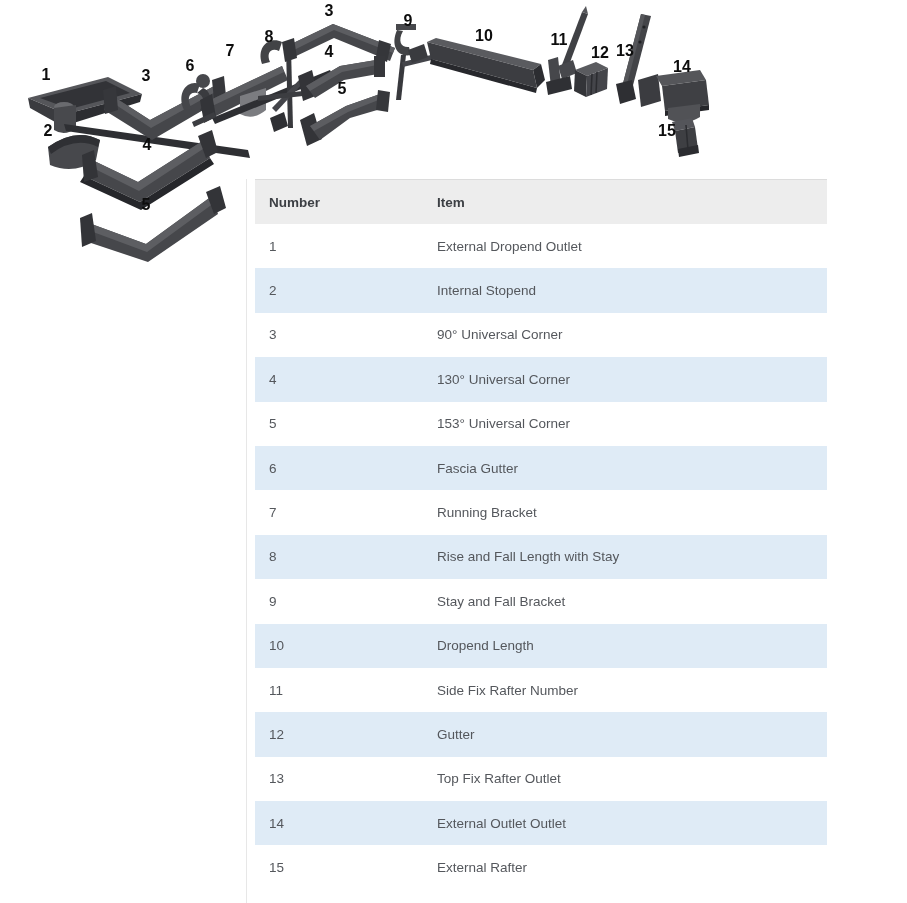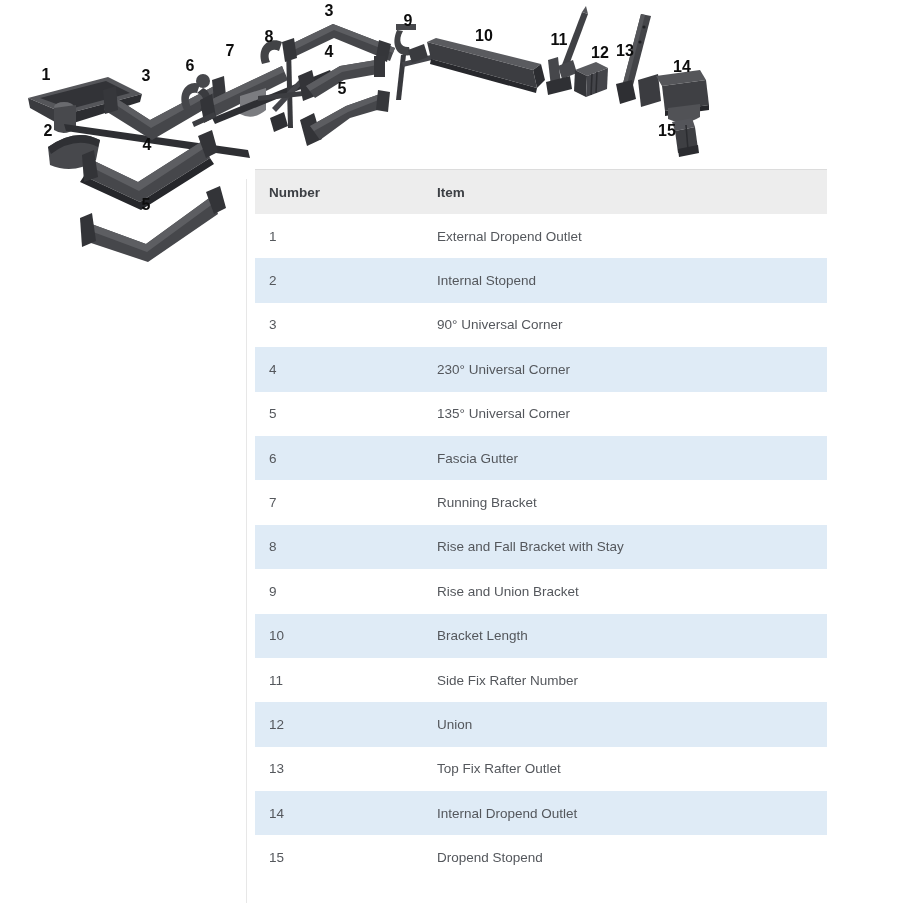--- a/index.html
+++ b/index.html
@@ -12,21 +12,21 @@
   }
   .part-label{
     font-family:"Liberation Sans", sans-serif;
     font-weight:bold;font-size:16px;fill:#0d0d0d;text-anchor:middle;
   }
   .left-rule{
     position:absolute;left:246px;top:179px;width:1px;height:724px;
     background:#e7e7e7;
   }
   .table-wrap{
-    position:absolute;left:255px;top:169px;width:572px;
+    position:absolute;left:255px;top:179px;width:572px;
   }
   table.parts{
     width:572px;border-collapse:collapse;table-layout:fixed;
     border-top:1px solid #dcdcdc;
     font-family:"Liberation Sans", sans-serif;
   }
   table.parts th{
     height:44px;background:#ededed;text-align:left;
     font-size:13.5px;font-weight:bold;color:#3c3f44;
     padding:0;vertical-align:middle;
@@ -219,61 +219,61 @@
         <tr>
           <td>2</td>
           <td>Internal Stopend</td>
         </tr>
         <tr>
           <td>3</td>
           <td>90° Universal Corner</td>
         </tr>
         <tr>
           <td>4</td>
-          <td>230° Universal Corner</td>
+          <td>130° Universal Corner</td>
         </tr>
         <tr>
           <td>5</td>
-          <td>135° Universal Corner</td>
+          <td>153° Universal Corner</td>
         </tr>
         <tr>
           <td>6</td>
           <td>Fascia Gutter</td>
         </tr>
         <tr>
           <td>7</td>
           <td>Running Bracket</td>
         </tr>
         <tr>
           <td>8</td>
-          <td>Rise and Fall Bracket with Stay</td>
+          <td>Rise and Fall Length with Stay</td>
         </tr>
         <tr>
           <td>9</td>
-          <td>Rise and Union Bracket</td>
+          <td>Stay and Fall Bracket</td>
         </tr>
         <tr>
           <td>10</td>
-          <td>Bracket Length</td>
+          <td>Dropend Length</td>
         </tr>
         <tr>
           <td>11</td>
           <td>Side Fix Rafter Number</td>
         </tr>
         <tr>
           <td>12</td>
-          <td>Union</td>
+          <td>Gutter</td>
         </tr>
         <tr>
           <td>13</td>
           <td>Top Fix Rafter Outlet</td>
         </tr>
         <tr>
           <td>14</td>
-          <td>Internal Dropend Outlet</td>
+          <td>External Outlet Outlet</td>
         </tr>
         <tr>
           <td>15</td>
-          <td>Dropend Stopend</td>
+          <td>External Rafter</td>
         </tr>
       </tbody>
   </table>
 </div>
 
 </body></html>

